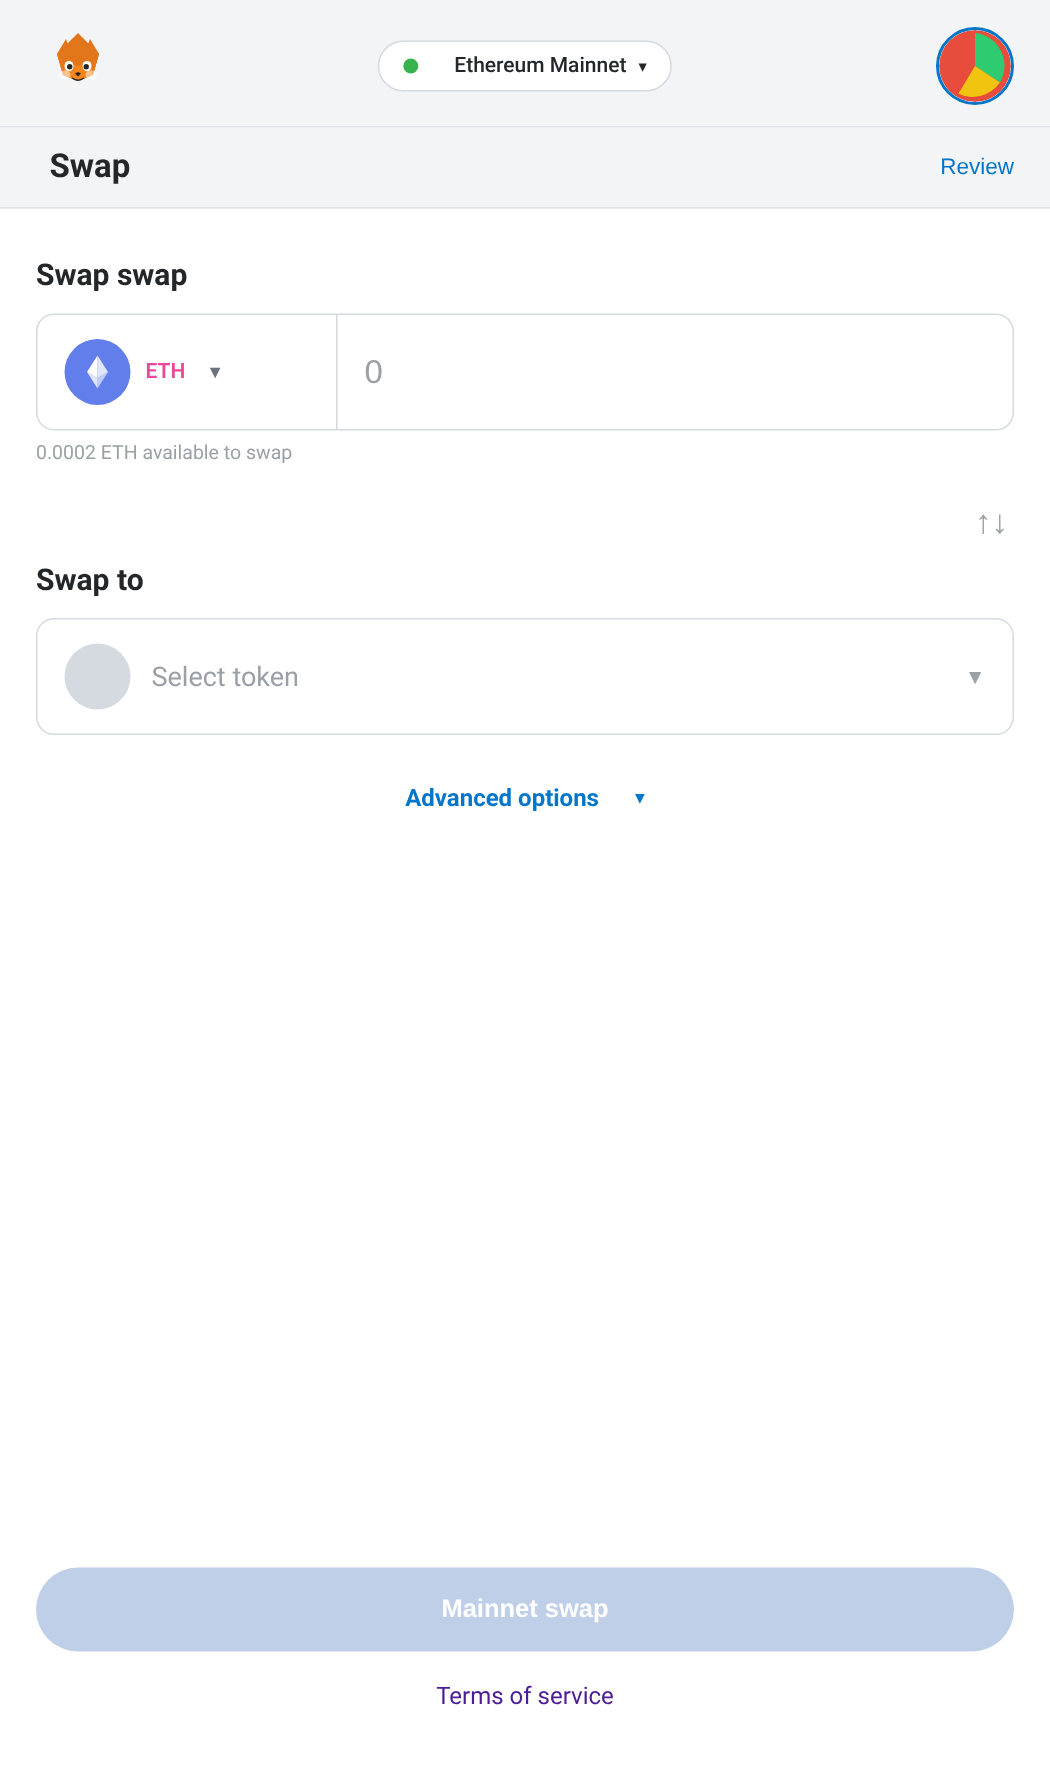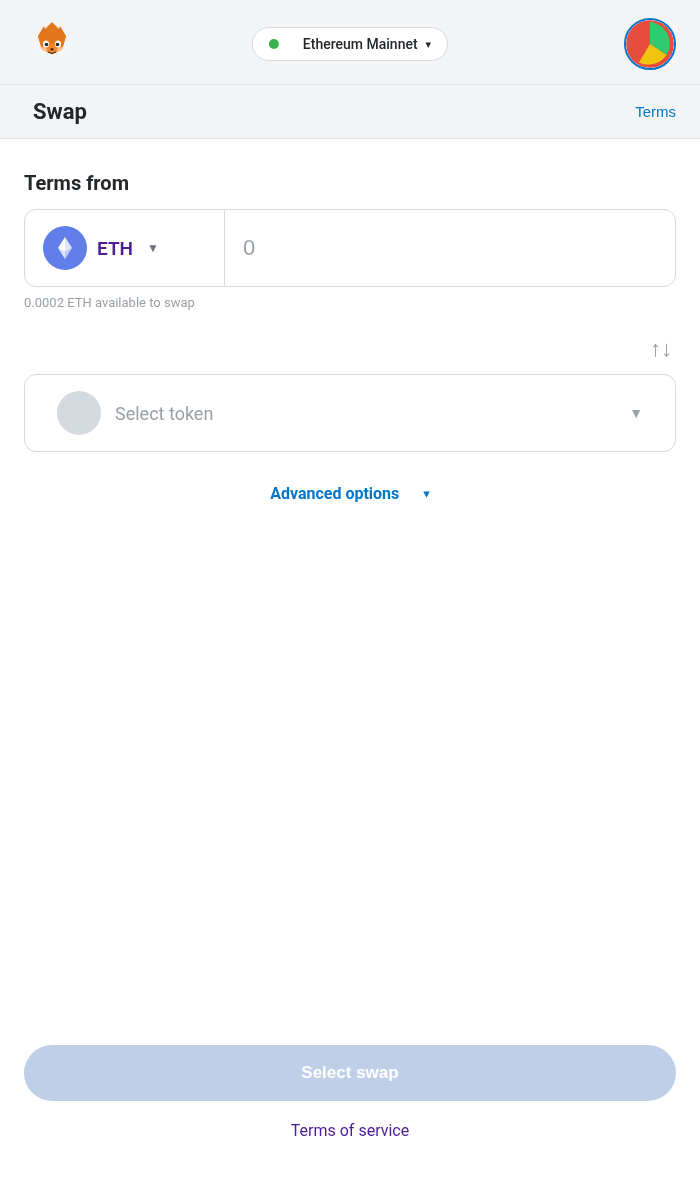--- a/index.html
+++ b/index.html
@@ -165,23 +165,23 @@
       justify-content: center;
       flex-shrink: 0;
     }
 
     .eth-icon svg {
       width: 26px;
       height: 26px;
     }
 
     .token-name {
-      font-size: 19px;
+      font-size: 14px;
       font-weight: 600;
-      color: #4c1d95;
+      color: #ec4899;
     }
 
     .dropdown-arrow {
       color: #6a737d;
       font-size: 12px;
       margin-left: 4px;
     }
 
     .amount-input-area {
       flex: 1;
@@ -221,21 +221,21 @@
       line-height: 1;
     }
 
     
     .swap-to-container {
       display: flex;
       border: 1.5px solid #d5d9e0;
       border-radius: 12px;
       overflow: hidden;
       margin-bottom: 32px;
-      padding: 16px 32px;
+      padding: 16px 18px;
       align-items: center;
       cursor: pointer;
       gap: 14px;
     }
 
     .token-placeholder-circle {
       width: 44px;
       height: 44px;
       border-radius: 50%;
       background: #d5d9e0;
@@ -349,27 +349,27 @@
       <path d="M26,26 L26,2 A24,24 0 0,1 44,38 Z" fill="#2ecc71"></path>
 
       <path d="M26,26 L44,38 A24,24 0 0,1 14,46 Z" fill="#f1c40f"></path>
 
     </svg>
   </div>
 </div>
 
 <div class="title-bar">
   <h1 class="page-title">Swap</h1>
-  <button class="cancel-btn">Terms</button>
+  <button class="cancel-btn">Review</button>
 </div>
 
 <div class="main-content">
 
   <div>
-    <div class="section-label">Terms from</div>
+    <div class="section-label">Swap swap</div>
 
     <div class="swap-from-container">
       <div class="token-selector">
 
         <div class="eth-icon">
           <svg viewBox="0 0 26 26" xmlns="http://www.w3.org/2000/svg">
             <polygon points="13,2 13,17 20,13" fill="white" opacity="0.8"></polygon>
             <polygon points="13,2 6,13 13,17" fill="white"></polygon>
             <polygon points="13,17 20,13 13,24" fill="white" opacity="0.6"></polygon>
             <polygon points="13,17 6,13 13,24" fill="white" opacity="0.8"></polygon>
@@ -385,32 +385,33 @@
     </div>
 
     <div class="available-text">0.0002 ETH available to swap</div>
   </div>
 
   <div class="swap-arrows">
     <span class="arrows-icon">↑↓</span>
   </div>
 
   <div>
+    <div class="section-label">Swap to</div>
 
     <div class="swap-to-container">
       <div class="token-placeholder-circle"></div>
       <span class="select-token-text">Select token</span>
       <span class="select-dropdown-arrow">▼</span>
     </div>
   </div>
 
   <div class="advanced-options">
     <span class="advanced-options-text">Advanced options</span>
     <span class="advanced-chevron">▾</span>
   </div>
 
   <div class="spacer"></div>
 
-  <button class="review-swap-btn">Select swap</button>
+  <button class="review-swap-btn">Mainnet swap</button>
 
   <a class="terms-link">Terms of service</a>
 
 </div>
 
 </body></html>

